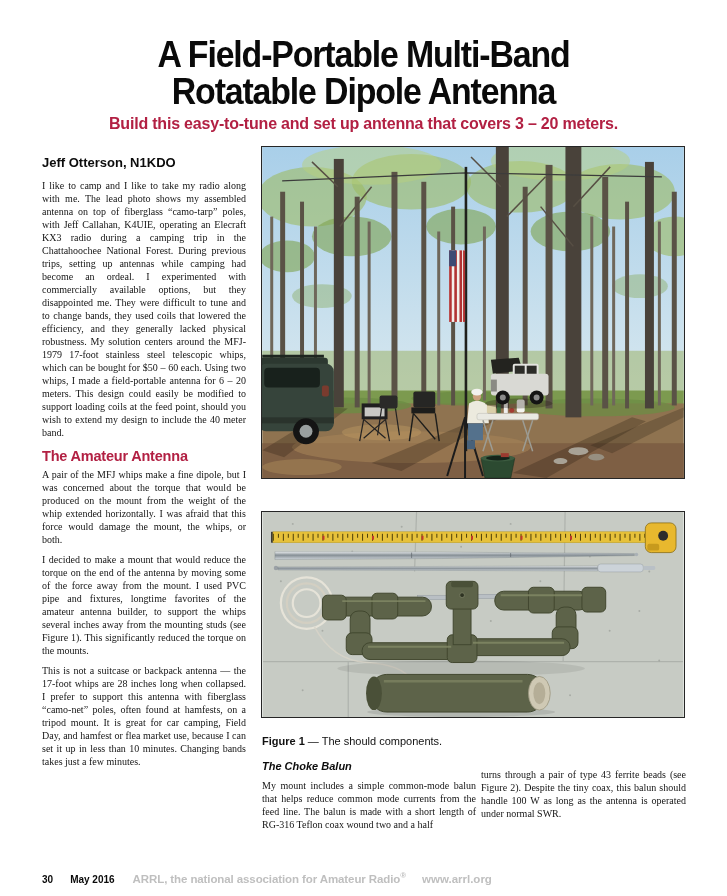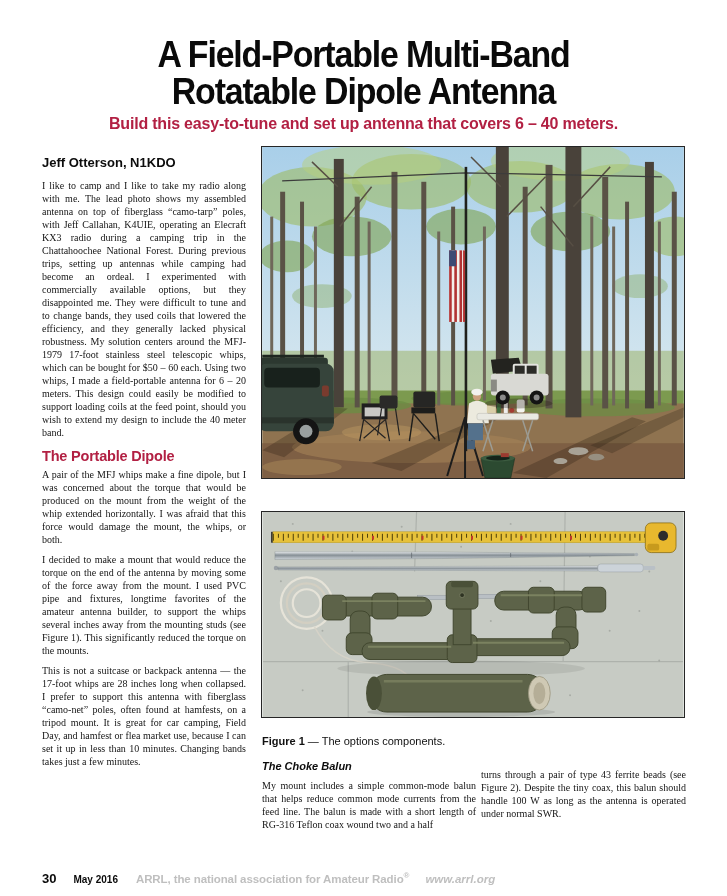--- a/index.html
+++ b/index.html
@@ -34,42 +34,42 @@
          background:#dfe3de;}
   #photo1{left:261px;top:146px;width:424px;height:333px;}
   #photo2{left:261px;top:511px;width:424px;height:207px;}
   .photo svg{display:block;width:100%;height:100%;}
   .caption{position:absolute;left:262px;top:724px;width:420px;
            font-family:"Liberation Sans",sans-serif;font-size:11px;color:#111;}
   .caption .cap-label{font-weight:bold;}
   
   .footer{position:absolute;left:42px;top:871px;width:650px;
           font-family:"Liberation Sans",sans-serif;display:flex;align-items:baseline;}
-  .f-page{font-weight:bold;font-size:13px;color:#0a0a0a;}
+  .f-page{font-weight:bold;font-size:10px;color:#0a0a0a;}
   .f-issue{font-weight:bold;font-size:10px;color:#0a0a0a;margin-left:17px;}
   .f-pub{font-weight:bold;font-size:11.5px;color:var(--footer-gray);margin-left:18px;letter-spacing:-.1px;}
   .f-pub sup{font-size:8px;}
-  .f-site{font-weight:bold;font-size:11.5px;color:var(--footer-gray);margin-left:16px;font-style:italic;}
+  .f-site{font-weight:bold;font-size:11.5px;color:var(--footer-gray);margin-left:16px;}
 </style>
 </head>
 <body>
 
 <div class="page">
 
   <h1 class="title">
     <span style="display:block">A Field-Portable Multi-Band</span>
     <span style="display:block">Rotatable Dipole Antenna</span>
   </h1>
 
-  <p class="subtitle">Build this easy-to-tune and set up antenna that covers 6 – 40 meters.</p>
+  <p class="subtitle">Build this easy-to-tune and set up antenna that covers 3 – 20 meters.</p>
 
   <div class="abs col-left">
     <p class="author">Jeff Otterson, N1KDO</p>
     <p class="body-p">I like to camp and I like to take my radio along with me. The lead photo shows my assembled antenna on top of fiberglass “camo-tarp” poles, with Jeff Callahan, K4UIE, operating an Elecraft KX3 radio during a camping trip in the Chattahoochee National Forest. During previous trips, setting up antennas while camping had become an ordeal. I experimented with commercially available options, but they disappointed me. They were difficult to tune and to change bands, they used coils that lowered the efficiency, and they generally lacked physical robustness. My solution centers around the MFJ-1979 17-foot stainless steel telescopic whips, which can be bought for $50 – 60 each. Using two whips, I made a field-portable antenna for 6 – 20 meters. This design could easily be modified to support loading coils at the feed point, should you wish to extend my design to include the 40 meter band.</p>
-    <h2 class="red-head">The Portable Dipole</h2>
+    <h2 class="red-head">The Amateur Antenna</h2>
     <p class="body-p">A pair of the MFJ whips make a fine dipole, but I was concerned about the torque that would be produced on the mount from the weight of the whip extended horizontally. I was afraid that this force would damage the mount, the whips, or both.</p>
     <p class="body-p">I decided to make a mount that would reduce the torque on the end of the antenna by moving some of the force away from the mount. I used PVC pipe and fixtures, longtime favorites of the amateur antenna builder, to support the whips several inches away from the mounting studs (see Figure 1). This significantly reduced the torque on the mounts.</p>
     <p class="body-p">This is not a suitcase or backpack antenna — the 17-foot whips are 28 inches long when collapsed. I prefer to support this antenna with fiberglass “camo-net” poles, often found at hamfests, on a tripod mount. It is great for car camping, Field Day, and hamfest or flea market use, because I can set it up in less than 10 minutes. Changing bands takes just a few minutes.</p>
   </div>
 
   <figure class="photo" id="photo1">
     <svg viewBox="0 0 424 333">
       <defs>
         <linearGradient id="sky" x1="0" y1="0" x2="0" y2="1">
           <stop offset="0" stop-color="#a9cfe9"></stop>
@@ -369,21 +369,21 @@
         <rect x="108" y="164" width="176" height="38" rx="17" fill="#5d6349" stroke="#41472f"></rect>
         <ellipse cx="112" cy="183" rx="8" ry="17" fill="#4a5038"></ellipse>
         <ellipse cx="279" cy="183" rx="11" ry="17" fill="#cfc9b4" stroke="#9a947e" stroke-width=".8"></ellipse>
         <ellipse cx="279" cy="183" rx="6" ry="11" fill="#b5ae97"></ellipse>
         <line x1="122" y1="171" x2="262" y2="171" stroke="#7d8361" stroke-width="2.5" opacity=".8"></line>
       </g>
     </svg>
   </figure>
 
   <p class="caption">
-    <span class="cap-label">Figure 1</span><span> — The options components.</span>
+    <span class="cap-label">Figure 1</span><span> — The should components.</span>
   </p>
 
   <div class="abs col-mid">
     <h3 class="ital-head">The Choke Balun</h3>
     <p class="body-p">My mount includes a simple common-mode balun that helps reduce common mode currents from the feed line. The balun is made with a short length of RG-316 Teflon coax wound two and a half</p>
   </div>
 
   <div class="abs col-right">
     <p class="body-p">turns through a pair of type 43 ferrite beads (see Figure 2). Despite the tiny coax, this balun should handle 100 W as long as the antenna is operated under normal SWR.</p>
   </div>

